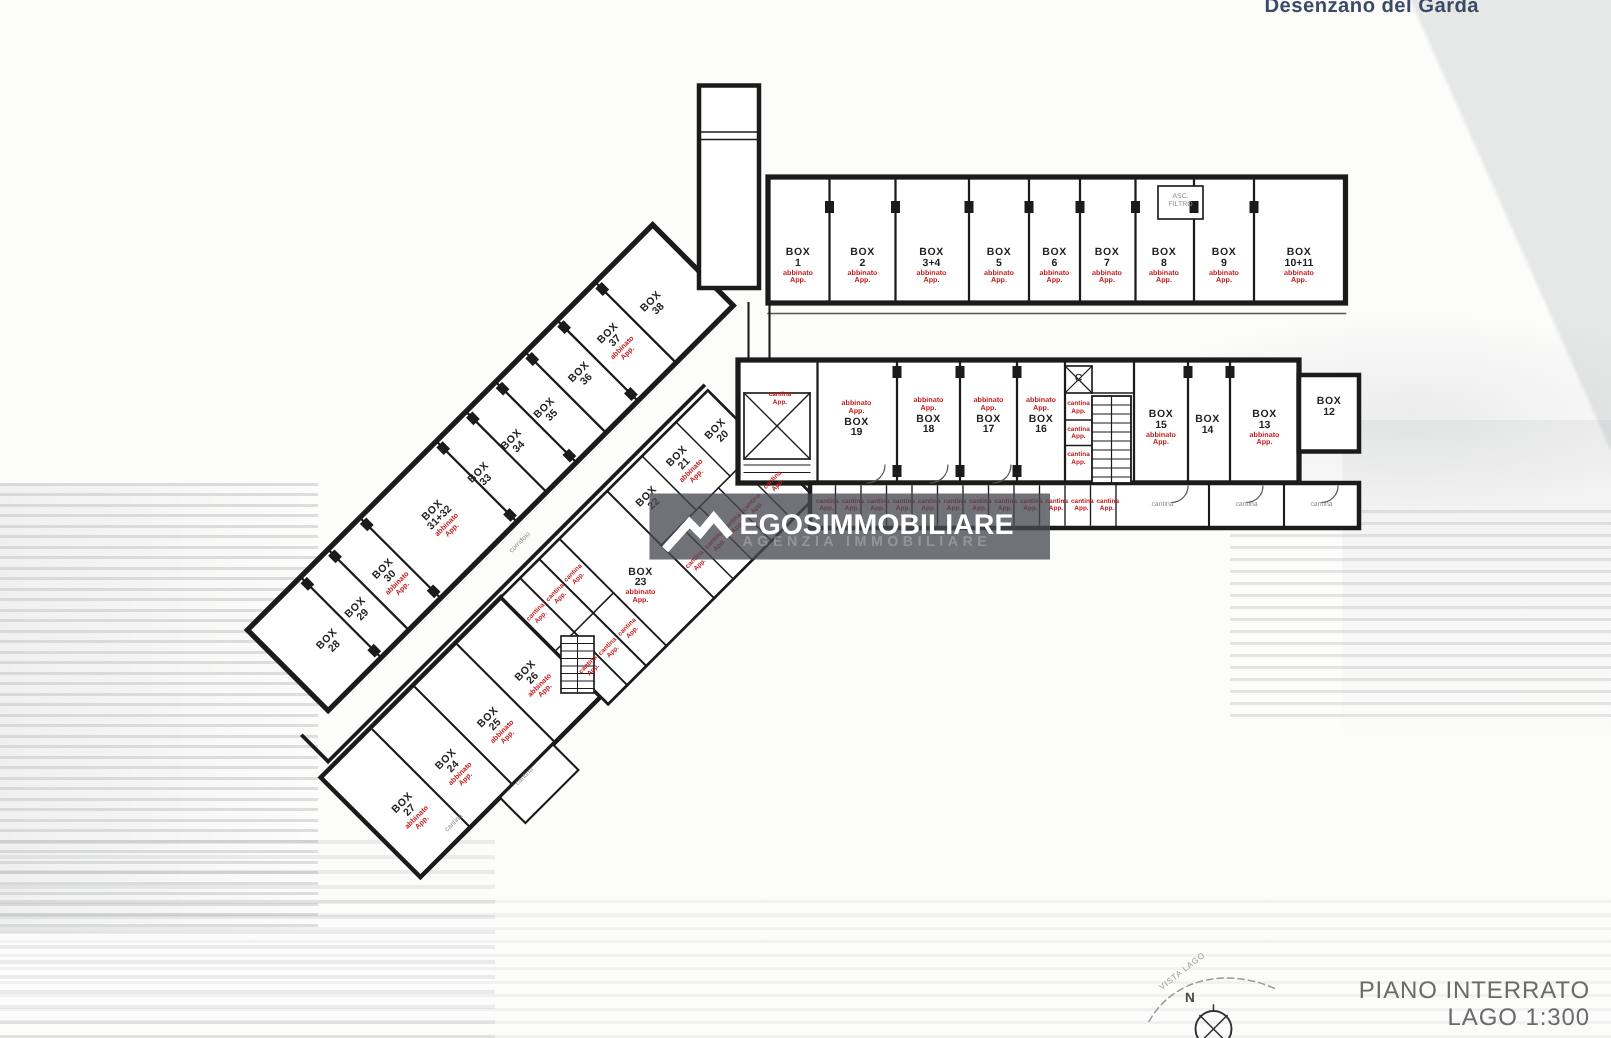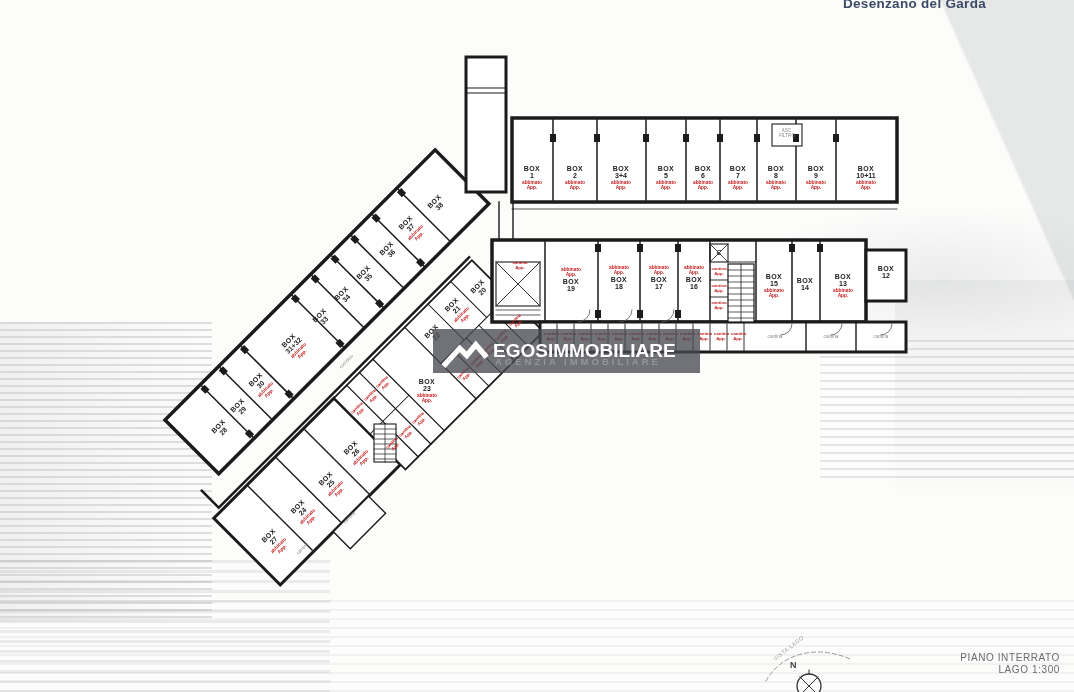--- a/index.html
+++ b/index.html
@@ -41,21 +41,21 @@
      font-size:13.5px;font-weight:bold;color:#3b4a66;letter-spacing:.3px;}
 
   #watermark{position:absolute;left:433px;top:329px;width:267px;height:44px;z-index:4;
      background:rgba(72,74,82,.78);display:flex;align-items:center;}
   #wm-logo{margin-left:6px;flex:0 0 auto;}
   #wm-text{color:#fff;font-weight:bold;font-size:19px;letter-spacing:0;margin-left:2px;}
   #wm-sub{position:absolute;left:62px;top:27px;font-size:9.5px;letter-spacing:3px;
      color:rgba(255,255,255,.25);font-weight:bold;}
 
   #titleblock{position:absolute;right:14px;top:652px;z-index:5;text-align:right;
-     color:#6a6a6a;font-size:10px;letter-spacing:.6px;line-height:1.15;}
+     color:#6a6a6a;font-size:16px;letter-spacing:.6px;line-height:1.15;}
 
   #compass-n{position:absolute;left:790px;top:660px;z-index:5;font-size:9px;color:#444;font-weight:bold;}
   #vista{position:absolute;left:770px;top:645px;z-index:5;font-size:5.5px;color:#999;
      transform:rotate(-38deg);letter-spacing:.5px;}
 </style>
 </head>
 <body>
 
 <div id="page">
 

